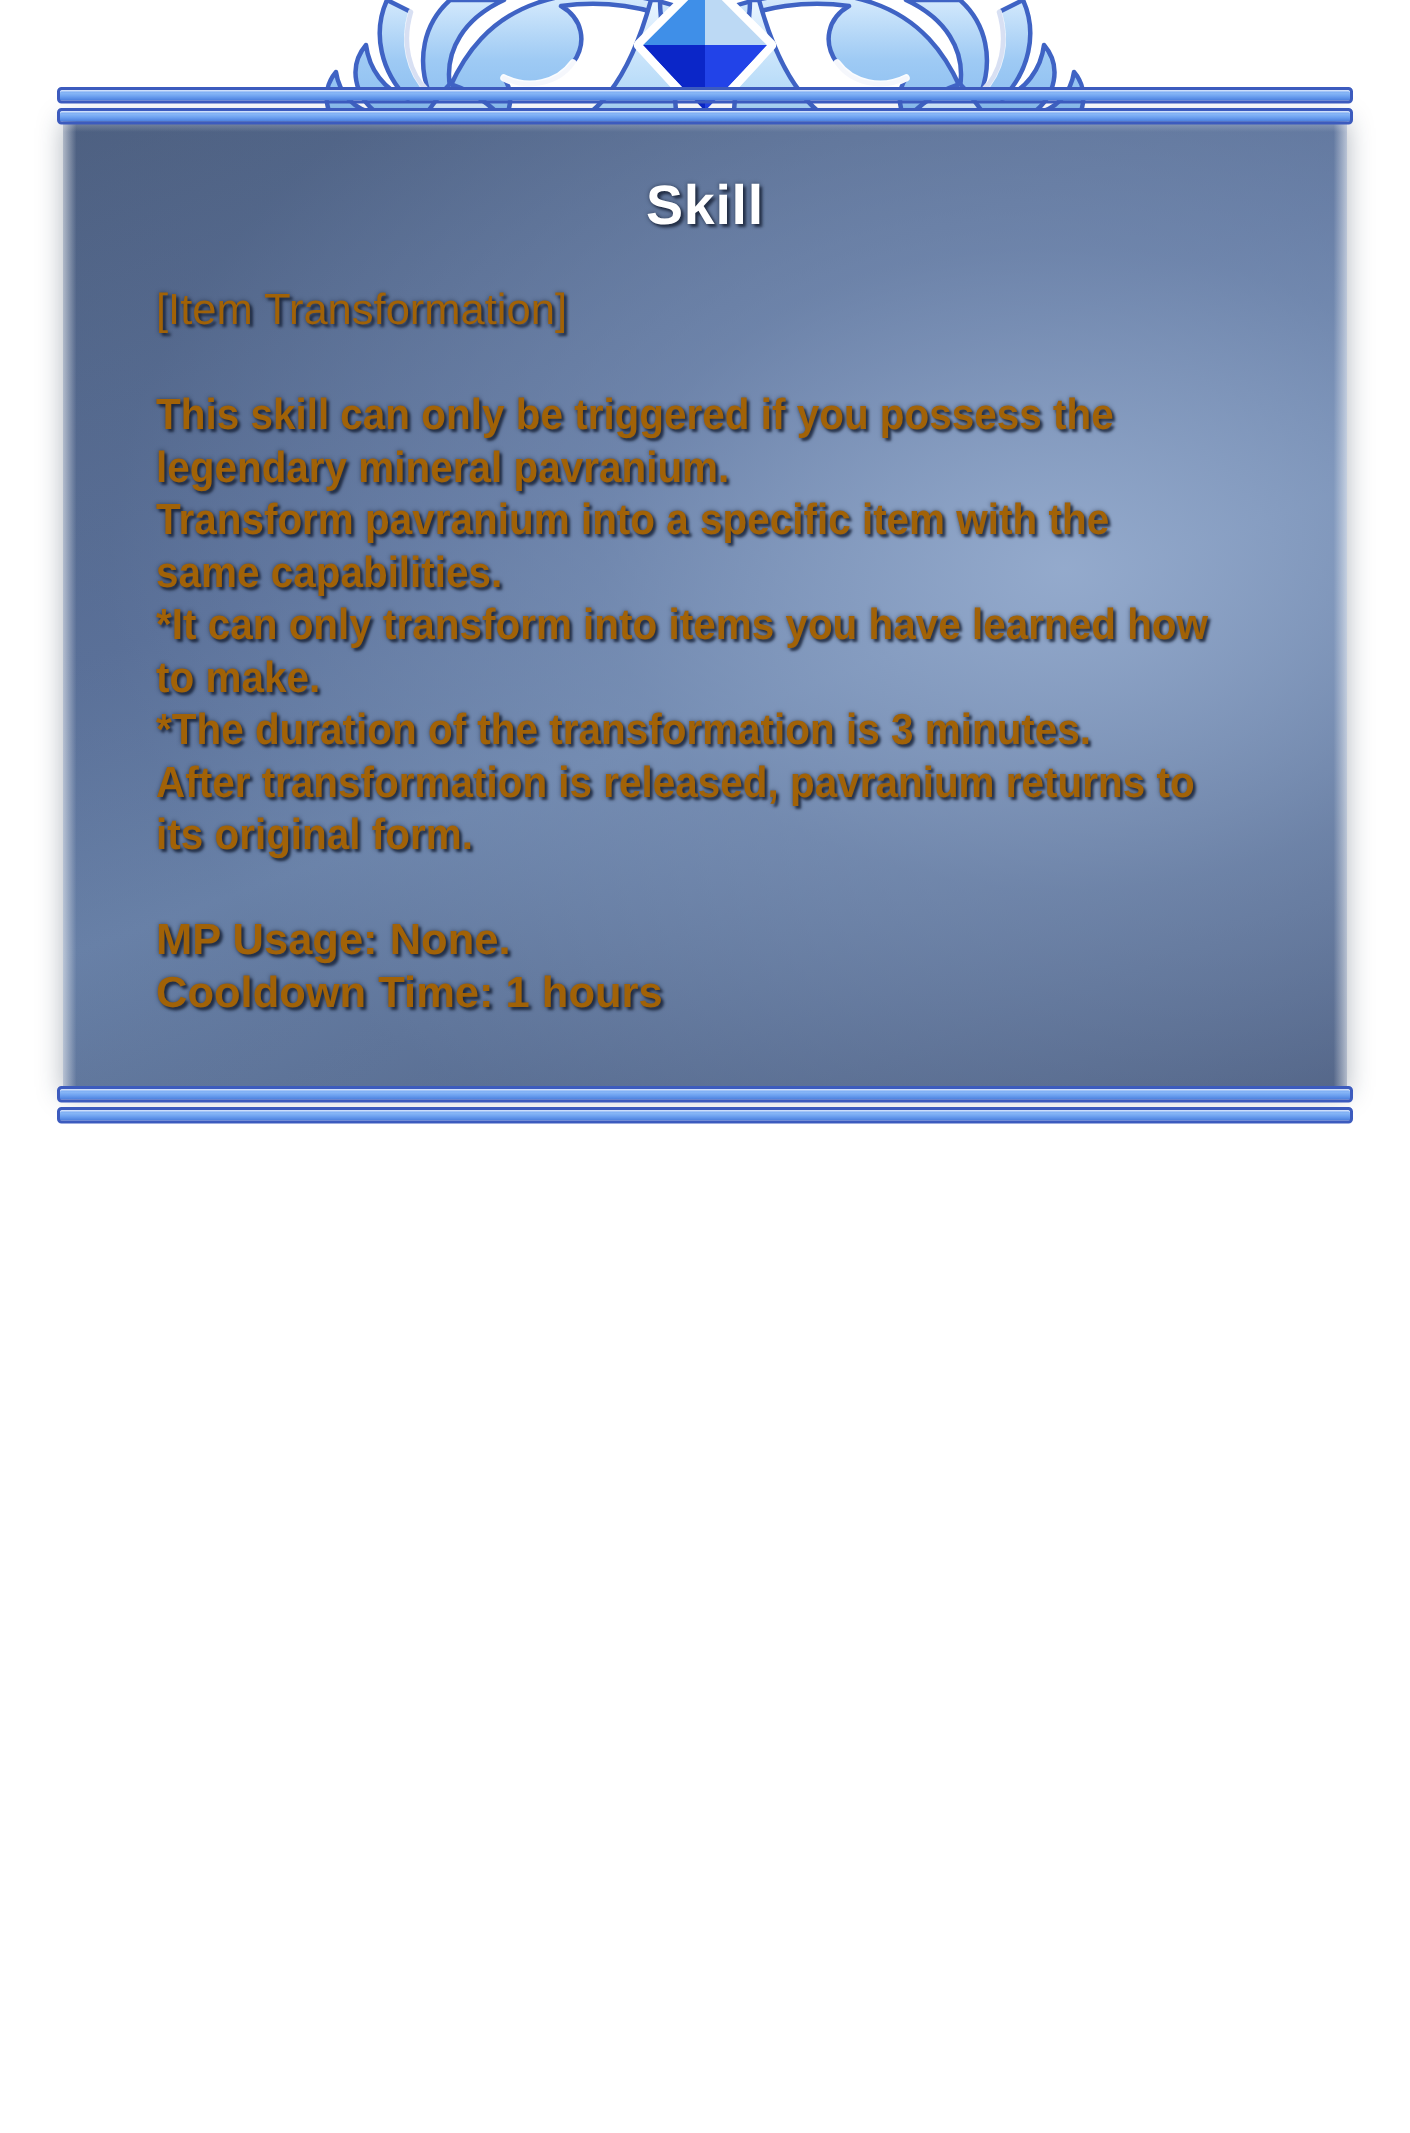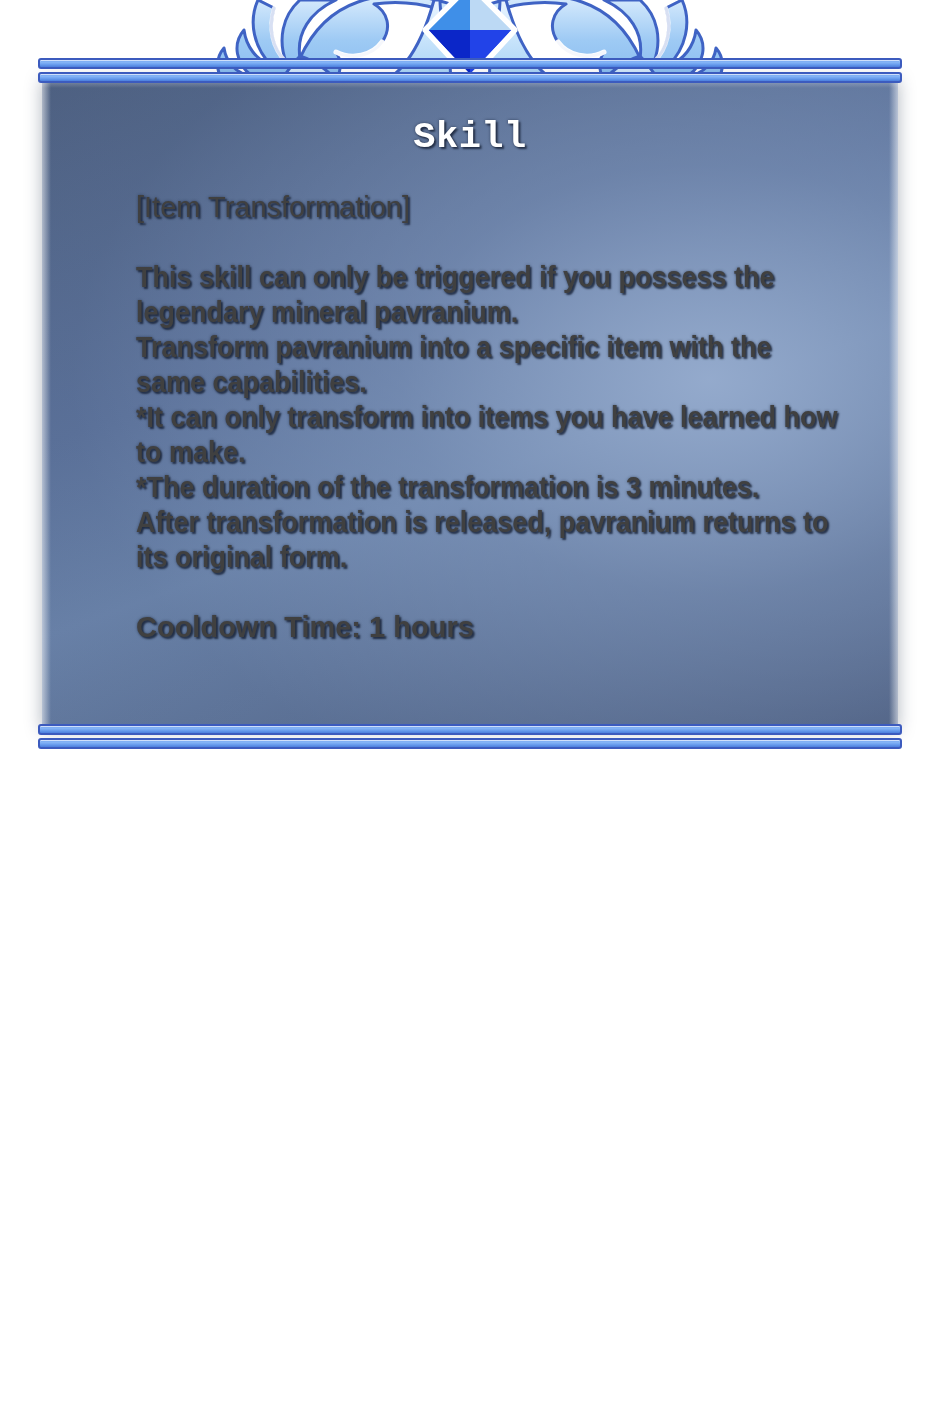--- a/index.html
+++ b/index.html
@@ -90,30 +90,28 @@
     position: absolute;
     left: 0;
     top: 54px;
     width: 856px;
     text-align: center;
     color: #ffffff;
     font-size: 37px;
     font-weight: bold;
     letter-spacing: 0.5px;
     text-shadow: 2px 2px 2px rgba(20,30,50,0.75), 0 0 3px rgba(20,30,50,0.6);
-    font-family: Liberation Mono, monospace;
   }
 
   #panel-content {
     position: absolute;
     left: 62px;
     top: 128px;
     width: 790px;
-    color: #404040;
-    margin-left: 32px;
+    color: #a16207;
   }
 
   .txt-line {
     font-size: 29px;
     font-weight: bold;
     line-height: 35px;
     white-space: pre;
     text-shadow: 2px 2px 2px rgba(20,30,50,0.8), 0 0 3px rgba(20,30,50,0.55);
   }
   
@@ -255,17 +253,18 @@
       <div class="txt-line">*It can only transform into items you have learned how</div>
       <div class="txt-line">to make.</div>
       <div class="txt-line">*The duration of the transformation is 3 minutes.</div>
       <div class="txt-line">After transformation is released, pavranium returns to</div>
       <div class="txt-line">its original form.</div>
     </div>
 
     <div class="spacer"></div>
 
     <div>
+      <div class="txt-line">MP Usage: None.</div>
       <div class="txt-line">Cooldown Time: 1 hours</div>
     </div>
 
   </div>
 </div>
 
 </body></html>

